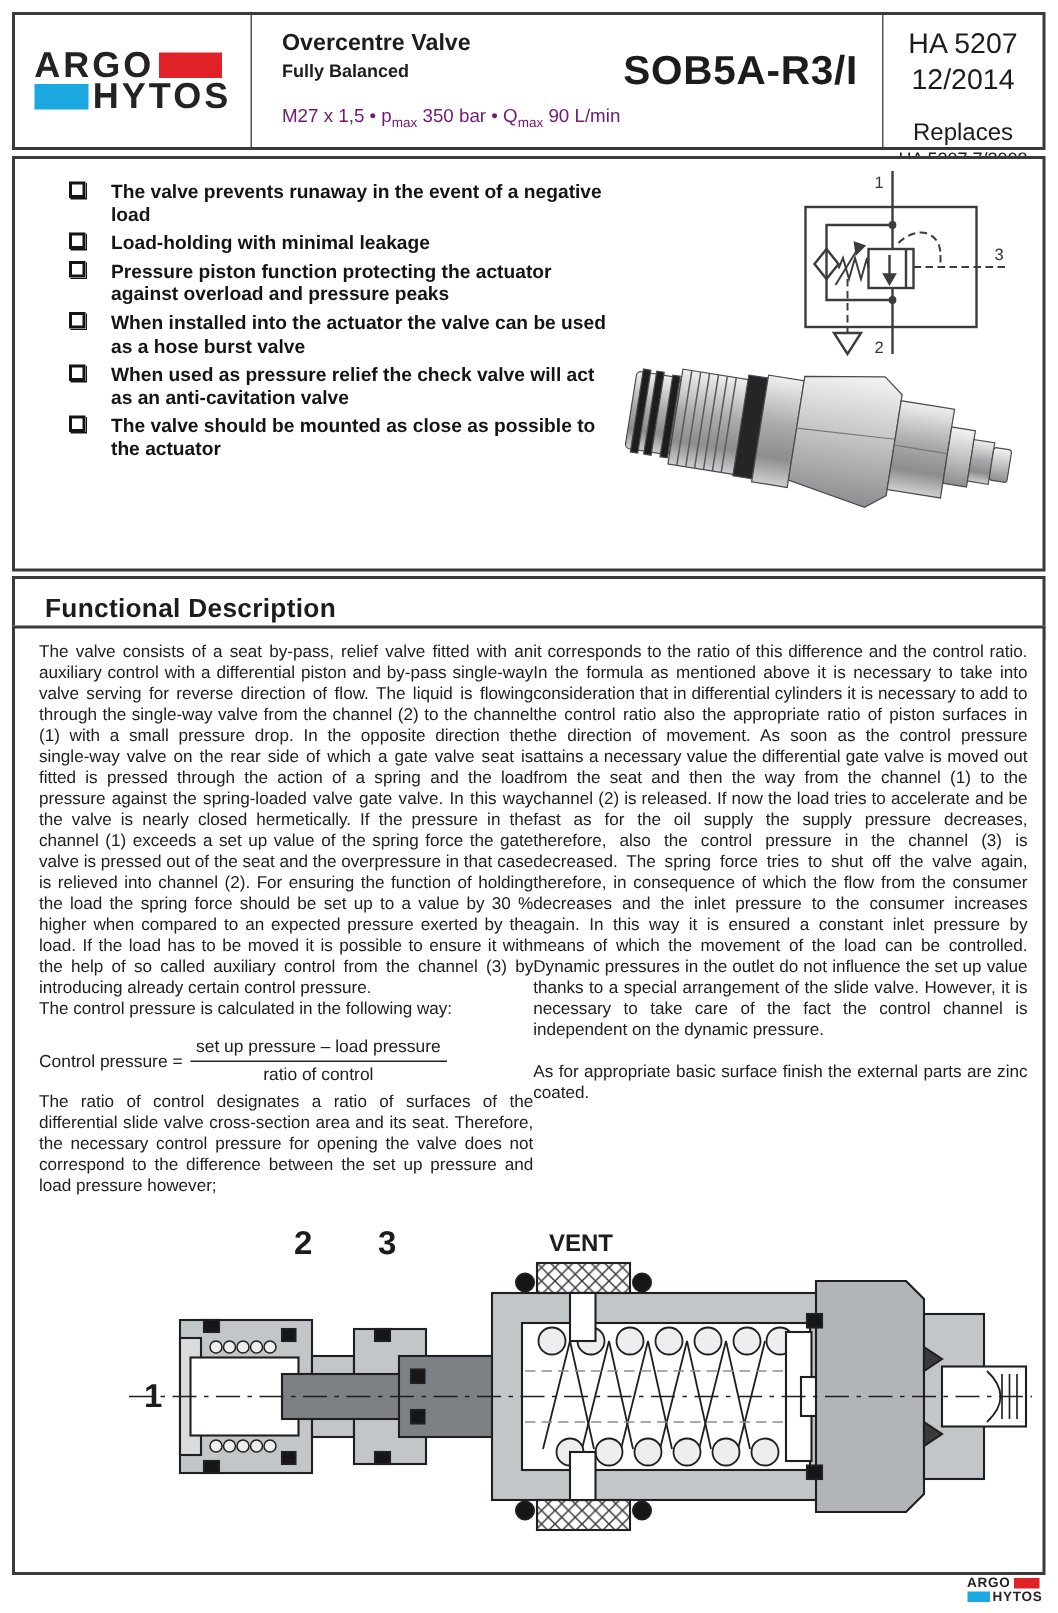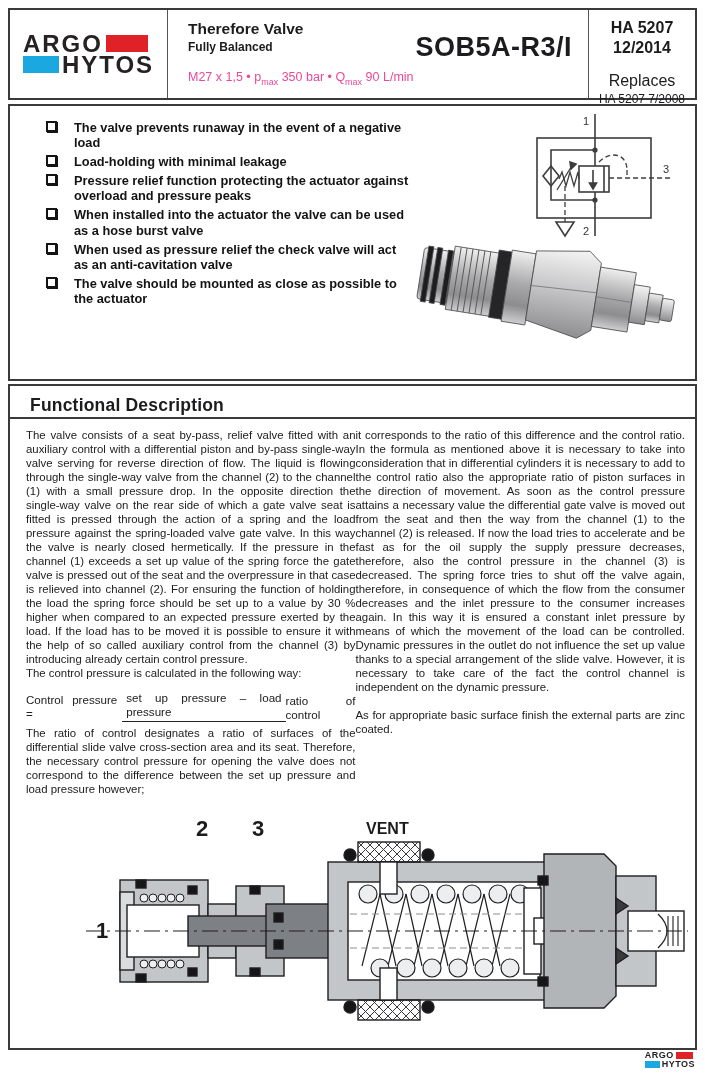--- a/index.html
+++ b/index.html
@@ -15,25 +15,25 @@
   .header { top:8px; height:92px; display:flex; }
   .logo-cell { width:158px; border-right:1.5px solid #555; display:flex; align-items:center; justify-content:center; }
   .logo { display:flex; flex-direction:column; }
   .logo-row { display:flex; align-items:center; height:21px; }
   .logo-word { font-weight:bold; font-size:24px; letter-spacing:2px; color:#262224; line-height:1; }
   .logo-red  { width:42px; height:17px; margin-left:3px; }
   .logo-blue { width:36px; height:17px; margin-right:3px; }
   .title-cell { flex:1; padding:10px 12px 8px 20px; position:relative; }
   .prod-title { font-weight:bold; font-size:15.5px; }
   .prod-sub   { font-weight:bold; font-size:12px; margin-top:2px; }
-  .spec-line  { position:absolute; left:20px; bottom:12px; font-size:12.5px; color:#ec4899; }
+  .spec-line  { position:absolute; left:20px; bottom:12px; font-size:12.5px; color:#701a75; }
   .spec-line sub { font-size:9px; }
   .part-no { position:absolute; right:16px; top:22px; font-weight:bold; font-size:27px; letter-spacing:0.5px; }
   .doc-cell { width:107px; border-left:1.5px solid #555; text-align:center; padding-top:8px; }
-  .doc-num, .doc-date { font-weight:bold; font-size:16px; line-height:1.25; }
+  .doc-num, .doc-date { font-weight:normal; font-size:19px; line-height:1.25; }
   .doc-replaces { font-size:16px; margin-top:13px; line-height:1.3; }
   .doc-replaced { font-size:12px; line-height:1.3; }
 
   
   .features { top:104px; height:277px; }
   .feat-list { position:absolute; left:30px; top:14px; width:372px; display:flex; flex-direction:column; gap:4px;justify-content:center; }
   .feat-item { display:flex; }
   .feat-cb { width:11px; height:11px; border:2px solid #141414; margin:1px 0 0 6px; flex:none; box-shadow:1px 1px 0 #141414; }
   .feat-text { font-weight:bold; font-size:12.8px; line-height:1.18; margin-left:17px; color:#141414; }
   .schematic { position:absolute; right:14px; top:6px; }
@@ -42,21 +42,21 @@
   
   .fd-head { top:384px; height:42px; display:flex; align-items:center; }
   .fd-head h2 { font-weight:bold; font-size:17.5px; padding-left:20px; letter-spacing:0.2px; }
   .fd-body { top:417px; height:633px; }
   .fd-columns { display:flex; padding:9px 10px 0 16px; }
   .fd-col { flex:1; font-size:11.4px; line-height:14px; text-align:justify; color:#202022; }
   .fd-col p { margin:0; }
   .fd-col-right p + p { margin-top:14px; }
   .left-bottom p { }
   .formula { display:flex; align-items:center; margin:11px 0 4px 0; font-size:11.6px; }
-  .frac { display:inline-flex; flex-direction:row; align-items:center; margin-left:5px; }
+  .frac { display:inline-flex; flex-direction:column; align-items:center; margin-left:5px; }
   .frac .num { padding:0 4px 2px 4px; border-bottom:1.2px solid #222; }
   .frac .den { padding-top:2px; }
   .cross-section { position:absolute; left:18px; bottom:8px; }
 
   
   .footer-logo { position:absolute; right:10px; top:1051px; display:flex; flex-direction:column; }
   .f-row { display:flex; align-items:center; height:9px; }
   .f-word { font-weight:bold; font-size:9px; letter-spacing:0.5px; color:#262224; line-height:1; }
   .f-red  { width:17px; height:7px; margin-left:2px; }
   .f-blue { width:15px; height:7px; margin-right:2px; }
@@ -73,21 +73,21 @@
         <span class="logo-word">ARGO</span>
         <span class="logo-red" style="background:#e02128"></span>
       </div>
       <div class="logo-row">
         <span class="logo-blue" style="background:#1ba7e0"></span>
         <span class="logo-word">HYTOS</span>
       </div>
     </div>
   </div>
   <div class="title-cell">
-    <div class="prod-title">Therefore Valve</div>
+    <div class="prod-title">Overcentre Valve</div>
     <div class="prod-sub">Fully Balanced</div>
     <div class="spec-line"><span>M27 x 1,5 • p</span><sub>max</sub><span> 350 bar • Q</span><sub>max</sub><span> 90 L/min</span></div>
     <div class="part-no">SOB5A-R3/I</div>
   </div>
   <div class="doc-cell">
     <div class="doc-num">HA 5207</div>
     <div class="doc-date">12/2014</div>
     <div class="doc-replaces">Replaces</div>
     <div class="doc-replaced">HA 5207  7/2008</div>
   </div>
@@ -98,21 +98,21 @@
       <div class="feat-item">
         <span class="feat-cb"></span>
         <span class="feat-text">The valve prevents runaway in the event of a nega­tive load</span>
       </div>
       <div class="feat-item">
         <span class="feat-cb"></span>
         <span class="feat-text">Load-holding with minimal leakage</span>
       </div>
       <div class="feat-item">
         <span class="feat-cb"></span>
-        <span class="feat-text">Pressure relief function protecting the actuator against overload and pressure peaks</span>
+        <span class="feat-text">Pressure piston function protecting the actuator against overload and pressure peaks</span>
       </div>
       <div class="feat-item">
         <span class="feat-cb"></span>
         <span class="feat-text">When installed into the actuator the valve can be used as a hose burst valve</span>
       </div>
       <div class="feat-item">
         <span class="feat-cb"></span>
         <span class="feat-text">When used as pressure relief the check valve will act as an anti-cavitation valve</span>
       </div>
       <div class="feat-item">

